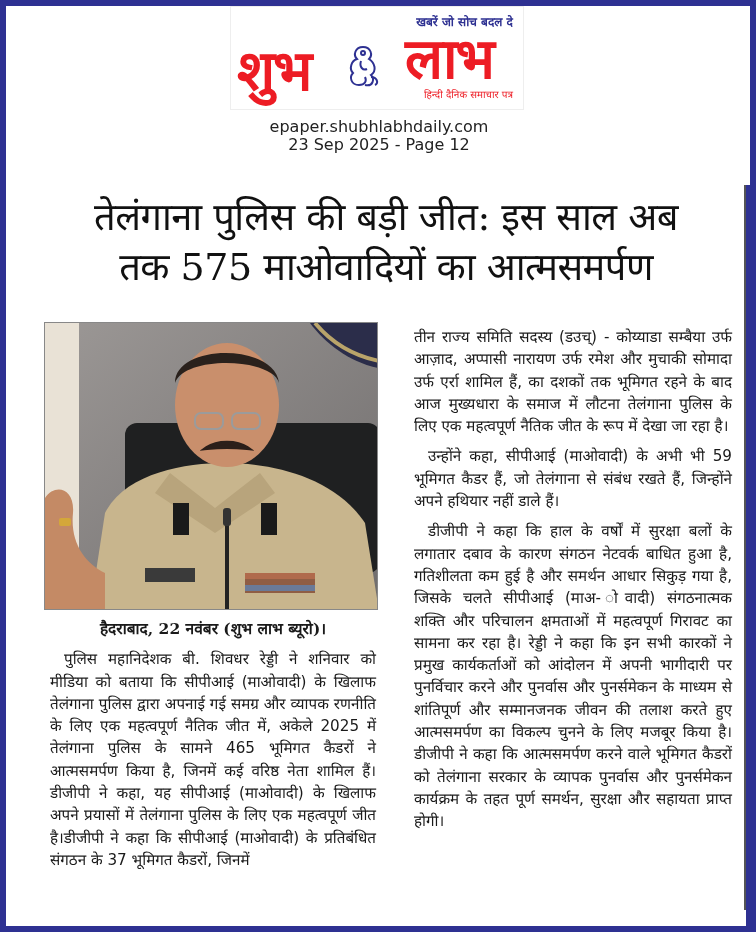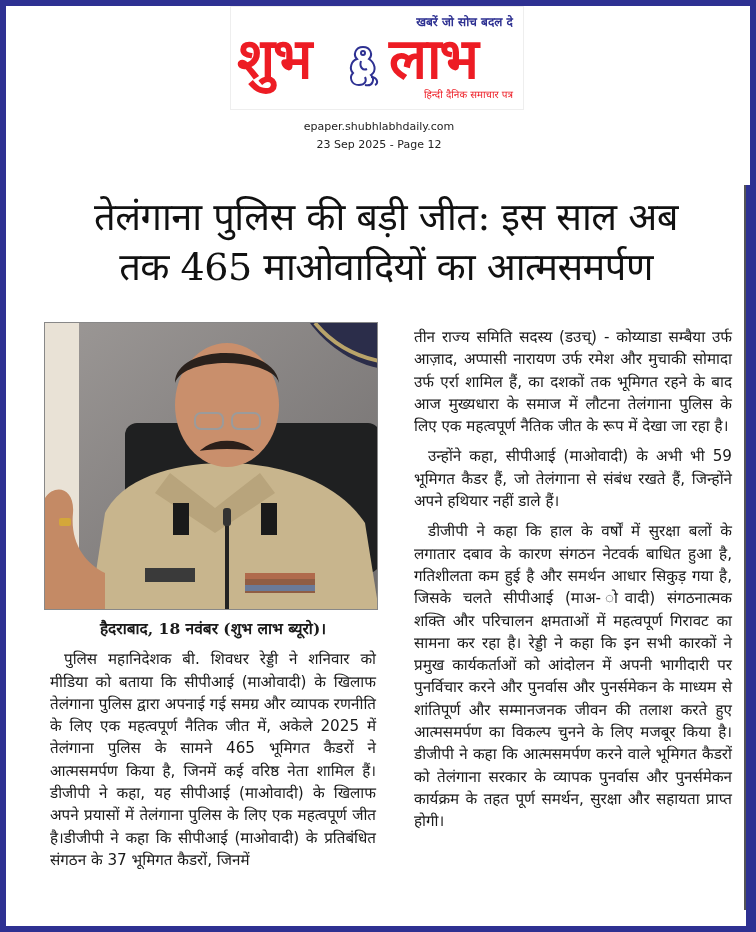--- a/index.html
+++ b/index.html
@@ -26,31 +26,31 @@
     background: #fff; border: 1px solid #eee; box-sizing: border-box;
   }
   .tagline {
     position: absolute; right: 10px; top: 6px; font-size: 12px; color: #2e3192;
     font-weight: bold; font-family: "DejaVu Sans", sans-serif;
   }
   .logo-word {
     position: absolute; top: 22px; font-size: 56px; line-height: 60px; font-weight: bold;
     color: #ed1c24; font-family: "DejaVu Sans", sans-serif; letter-spacing: -2px;
   }
-  .logo-left { left: 6px; }
-  .logo-right { left: 158px; }
+  .logo-left { left: 6px; margin-top: 12px; }
+  .logo-right { left: 174px; }
   .ganesh {
     position: absolute; left: 110px; top: 34px; width: 44px; height: 50px;
   }
   .subtag {
     position: absolute; right: 10px; bottom: 8px; font-size: 10px; color: #ed1c24; font-weight: normal;
   }
   .source {
     position: absolute; left: 230px; top: 118px; width: 298px; text-align: center;
-    font-family: "DejaVu Sans", sans-serif; font-size: 11px; line-height: 18px; color: #222;
+    font-family: "DejaVu Sans", sans-serif; font-size: 16px; line-height: 18px; color: #222;
   }
   
   .headline {
     position: absolute; left: 30px; top: 192px; width: 712px; text-align: center;
     font-family: "DejaVu Serif", serif; font-weight: normal; font-size: 38px; line-height: 50px;
     color: #111; letter-spacing: -0.5px;
   }
   
   .photo {
     position: absolute; left: 44px; top: 322px; width: 334px; height: 288px;
@@ -93,21 +93,21 @@
   <span class="subtag">हिन्दी दैनिक समाचार पत्र</span>
 </div>
 
 <div class="source">
   <div>epaper.shubhlabhdaily.com</div>
   <div>23 Sep 2025 - Page 12</div>
 </div>
 
 <div class="headline">
   <div>तेलंगाना पुलिस की बड़ी जीत: इस साल अब</div>
-  <div>तक 465 माओवादियों का आत्मसमर्पण</div>
+  <div>तक 575 माओवादियों का आत्मसमर्पण</div>
 </div>
 
 <div class="photo">
   <svg width="334" height="288" viewBox="0 0 334 288">
     <defs>
       <linearGradient id="wall" x1="0" y1="0" x2="1" y2="1">
         <stop offset="0" stop-color="#9c9896"></stop>
         <stop offset="1" stop-color="#6f6c6c"></stop>
       </linearGradient>
     </defs>
@@ -130,21 +130,21 @@
     <rect x="200" y="250" width="70" height="20" fill="#8f5d44"></rect>
     <rect x="200" y="250" width="70" height="6" fill="#b06a4c"></rect>
     <rect x="200" y="262" width="70" height="6" fill="#6a7a98"></rect>
     <rect x="100" y="245" width="50" height="14" fill="#3a3a3a"></rect>
     <path d="M0 175 C10 160 30 165 28 190 C25 220 40 240 60 250 L60 288 L0 288 Z" fill="#c48a65"></path>
     <rect x="14" y="195" width="12" height="8" rx="2" fill="#d4a73a"></rect>
   </svg>
 </div>
 
 <div class="col col-left">
-  <span class="dateline">हैदराबाद, 18 नवंबर (शुभ लाभ ब्यूरो)।</span>
+  <span class="dateline">हैदराबाद, 22 नवंबर (शुभ लाभ ब्यूरो)।</span>
   <p class="para">पुलिस महानिदेशक बी. शिवधर रेड्डी ने शनिवार को मीडिया को बताया कि सीपीआई (माओवादी) के खिलाफ तेलंगाना पुलिस द्वारा अपनाई गई समग्र और व्यापक रणनीति के लिए एक महत्वपूर्ण नैतिक जीत में, अकेले 2025 में तेलंगाना पुलिस के सामने 465 भूमिगत कैडरों ने आत्मसमर्पण किया है, जिनमें कई वरिष्ठ नेता शामिल हैं। डीजीपी ने कहा, यह सीपीआई (माओवादी) के खिलाफ अपने प्रयासों में तेलंगाना पुलिस के लिए एक महत्वपूर्ण जीत है।डीजीपी ने कहा कि सीपीआई (माओवादी) के प्रतिबंधित संगठन के 37 भूमिगत कैडरों, जिनमें</p>
 </div>
 
 <div class="col col-right">
   <p class="para noindent">तीन राज्य समिति सदस्य (डउच्) - कोय्याडा सम्बैया उर्फ आज़ाद, अप्पासी नारायण उर्फ रमेश और मुचाकी सोमादा उर्फ एर्रा शामिल हैं, का दशकों तक भूमिगत रहने के बाद आज मुख्यधारा के समाज में लौटना तेलंगाना पुलिस के लिए एक महत्वपूर्ण नैतिक जीत के रूप में देखा जा रहा है।</p>
   <p class="para">उन्होंने कहा, सीपीआई (माओवादी) के अभी भी 59 भूमिगत कैडर हैं, जो तेलंगाना से संबंध रखते हैं, जिन्होंने अपने हथियार नहीं डाले हैं।</p>
   <p class="para">डीजीपी ने कहा कि हाल के वर्षों में सुरक्षा बलों के लगातार दबाव के कारण संगठन नेटवर्क बाधित हुआ है, गतिशीलता कम हुई है और समर्थन आधार सिकुड़ गया है, जिसके चलते सीपीआई (माअ- ोवादी) संगठनात्मक शक्ति और परिचालन क्षमताओं में महत्वपूर्ण गिरावट का सामना कर रहा है। रेड्डी ने कहा कि इन सभी कारकों ने प्रमुख कार्यकर्ताओं को आंदोलन में अपनी भागीदारी पर पुनर्विचार करने और पुनर्वास और पुनर्समेकन के माध्यम से शांतिपूर्ण और सम्मानजनक जीवन की तलाश करते हुए आत्मसमर्पण का विकल्प चुनने के लिए मजबूर किया है।डीजीपी ने कहा कि आत्मसमर्पण करने वाले भूमिगत कैडरों को तेलंगाना सरकार के व्यापक पुनर्वास और पुनर्समेकन कार्यक्रम के तहत पूर्ण समर्थन, सुरक्षा और सहायता प्राप्त होगी।</p>
 </div>
 
 </body></html>

